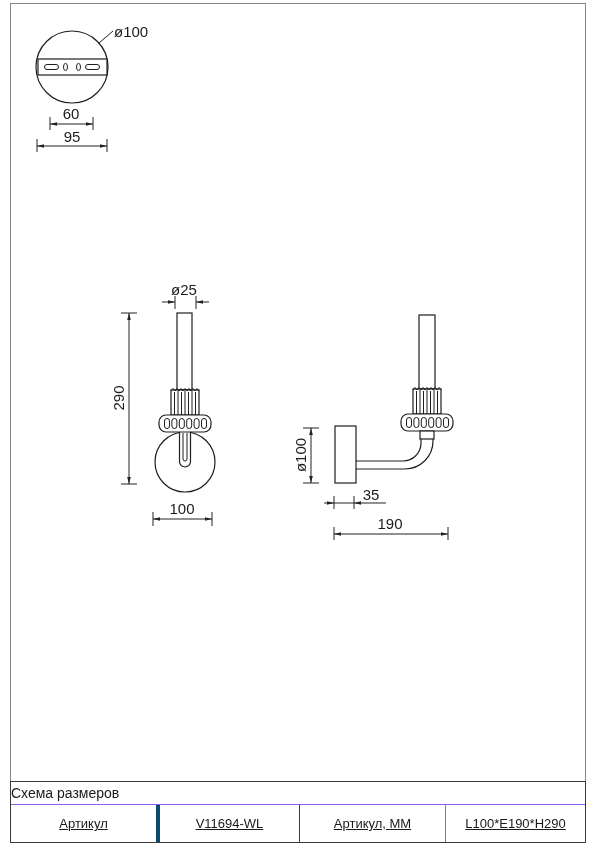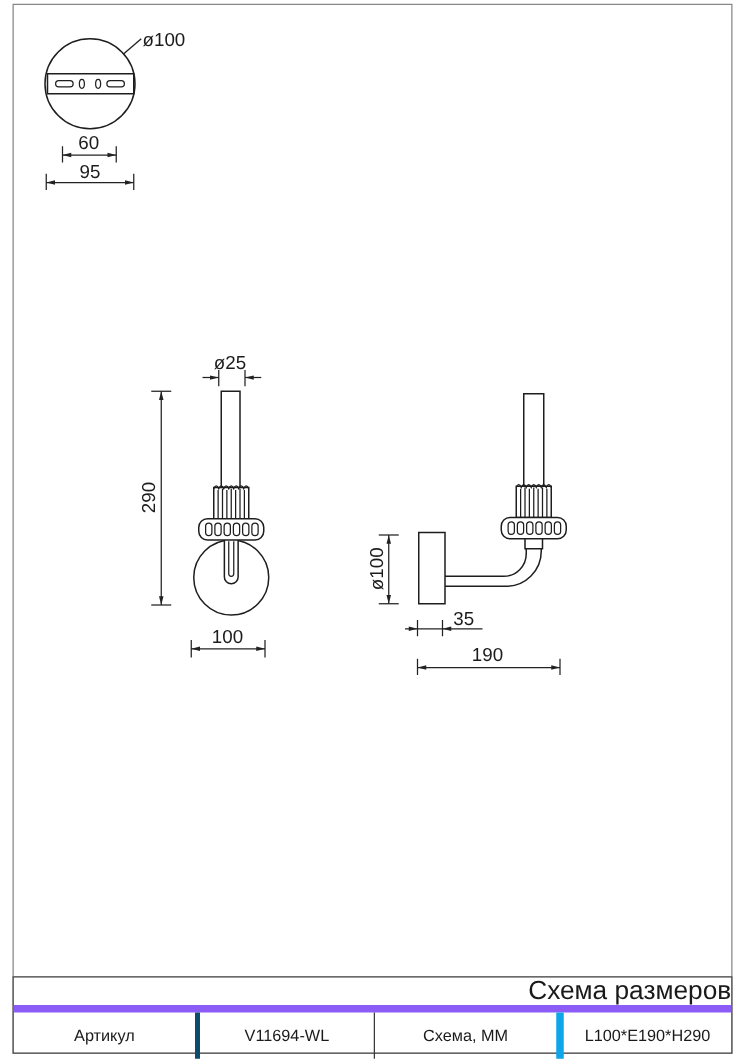--- a/index.html
+++ b/index.html
@@ -2,27 +2,27 @@
 <html><head>
 <meta charset="utf-8">
 <style>
   html,body{margin:0;padding:0;background:#fff;}
   body{width:600px;height:849px;position:relative;font-family:"Liberation Sans",sans-serif;color:#1a1a1a;}
   .sheet-frame{position:absolute;left:10px;top:3px;width:576px;height:840px;border:1px solid #878787;box-sizing:border-box;background:#fff;}
   svg.drawing{position:absolute;left:0;top:0;}
   svg text{fill:#1c1c1c;}
   .dim-label{font-size:15px;}
   .size-table{position:absolute;left:10px;top:781px;width:576px;height:62px;border:1px solid #3a3a3a;box-sizing:border-box;background:#fff;}
-  .title-row{height:22px;border-bottom:6px solid #8b5cf6;display:flex;align-items:center;justify-content:flex-end;font-size:21px;}
-  .data-row{height:37px;display:flex;}
+  .title-row{height:22px;border-bottom:1px solid #8b5cf6;display:flex;align-items:center;justify-content:flex-start;font-size:14px;}
+  .data-row{height:37px;display:flex;text-decoration:underline;}
   .cell{display:flex;align-items:center;justify-content:center;font-size:13px;box-sizing:border-box;}
   .c1{width:145px;}
   .c2{width:143px;border-left:4px solid #0c4a6e;}
   .c3{width:146px;border-left:1px solid #3a3a3a;}
-  .c4{flex:1;border-left:6px solid #0ea5e9;}
+  .c4{flex:1;border-left:1px solid #0ea5e9;}
 </style>
 </head>
 <body>
 
 <div class="sheet-frame"></div>
 
 <svg class="drawing" width="600" height="780" viewBox="0 0 600 780">
 
   <g stroke="#1e1e1e" stroke-width="1.2" fill="none">
     <circle cx="72" cy="67" r="36"></circle>
@@ -158,19 +158,19 @@
     <span>Схема размеров</span>
   </div>
   <div class="data-row">
     <div class="cell c1">
       <span>Артикул</span>
     </div>
     <div class="cell c2">
       <span>V11694-WL</span>
     </div>
     <div class="cell c3">
-      <span>Схема, ММ</span>
+      <span>Артикул, ММ</span>
     </div>
     <div class="cell c4">
       <span>L100*E190*H290</span>
     </div>
   </div>
 </div>
 
 </body></html>

